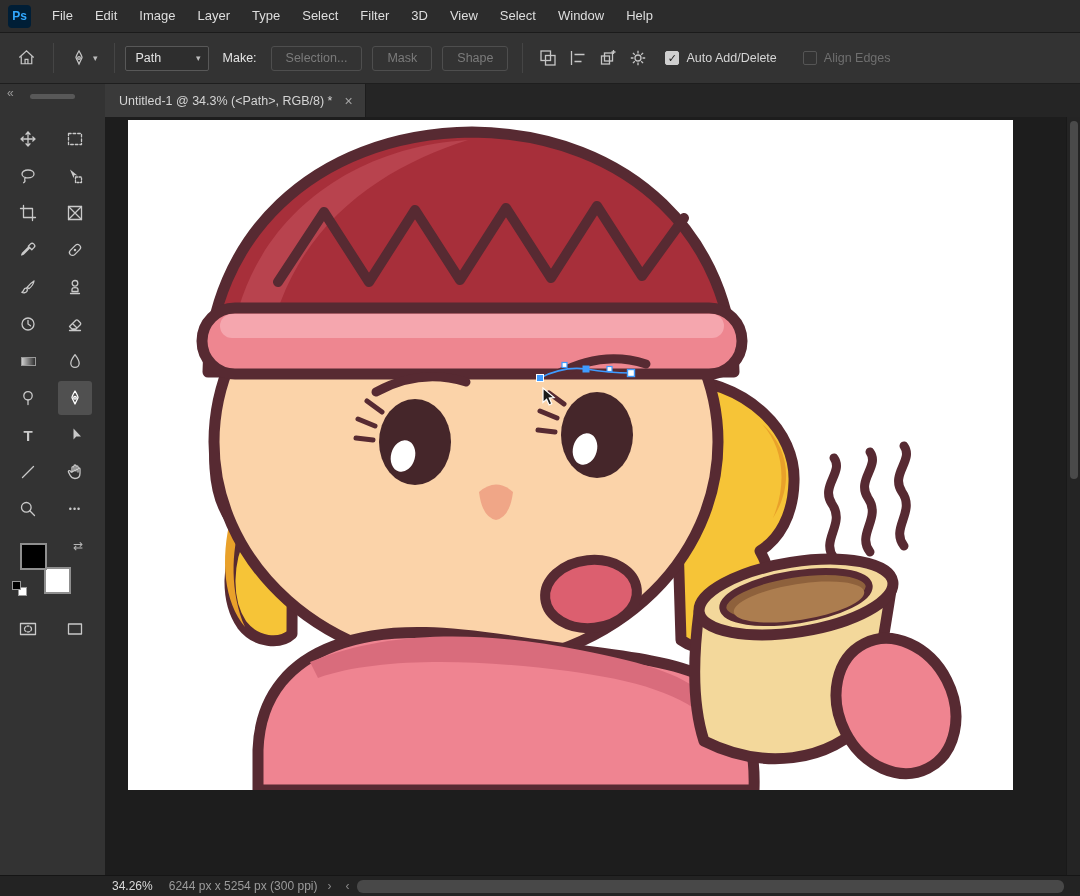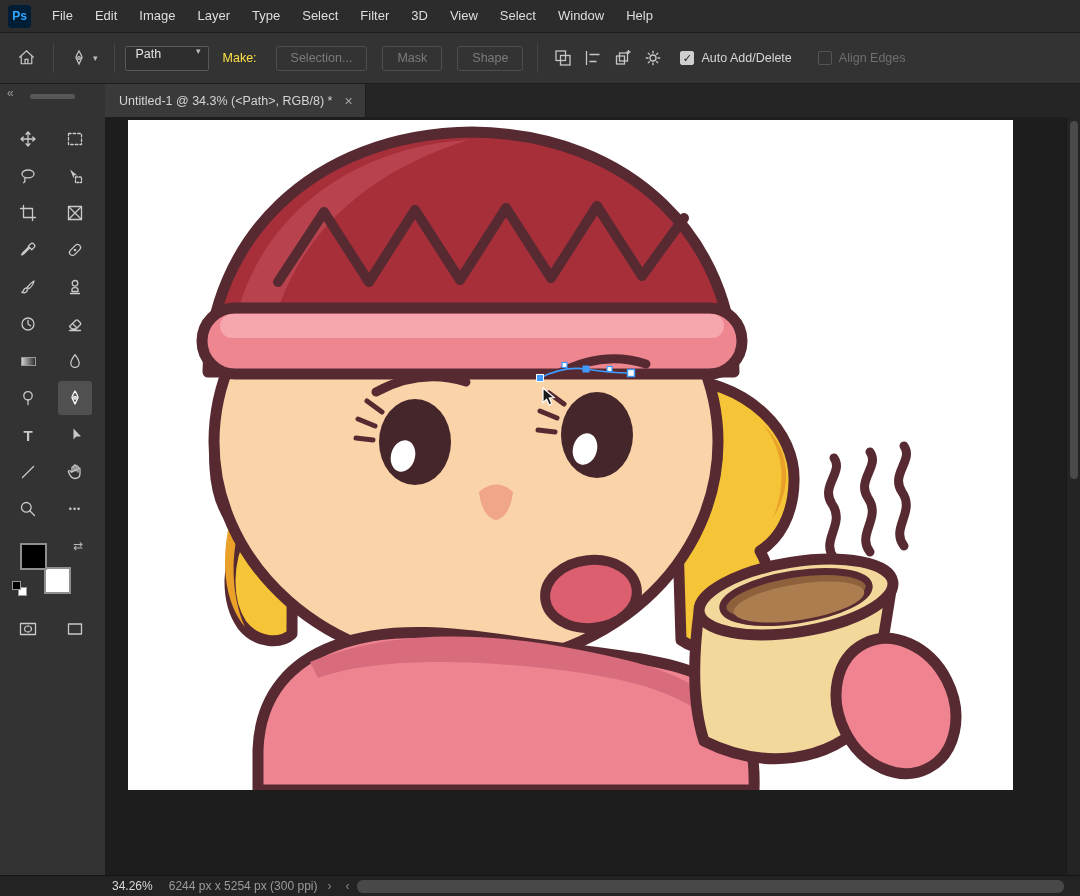--- a/index.html
+++ b/index.html
@@ -24,28 +24,28 @@
   
   #options-bar {
     position:absolute; top:33px; left:0; right:0; height:51px;
     background:#333333; border-bottom:1px solid #1e1e1e;
     display:flex; align-items:center; font-size:12.5px;
   }
   .opt-icon-btn { display:flex; align-items:center; justify-content:center; height:34px; padding:0 6px; color:#c6c6c6; }
   .opt-icon-btn svg { stroke:currentColor; fill:none; stroke-width:1.3; }
   .vsep { width:1px; height:30px; background:#454545; margin:0 10px; }
   #tool-mode-select {
-    display:flex; align-items:flex-start; justify-content:space-between;
+    display:flex; align-items:center; justify-content:space-between;
     width:84px; height:25px; padding:0 7px 0 10px;
     border:1px solid #585858; border-radius:2px; background:#2e2e2e; color:#e3e3e3;
   }
   .chev { font-size:9px; color:#bdbdbd; line-height:1; }
-  .opt-label { color:#fde047; margin:0 4px 0 14px; }
+  .opt-label { color:#e5e5e5; margin:0 4px 0 14px; }
   .opt-btn {
-    height:25px; padding:0 14px; margin-left:15px; display:flex; align-items:center;
+    height:25px; padding:0 14px; margin-left:10px; display:flex; align-items:center;
     border:1px solid #4e4e4e; border-radius:3px; color:#7b7b7b; background:transparent;
     font-size:12.5px; font-family:inherit;
   }
   .checkbox {
     width:14px; height:14px; border:1px solid #8d8d8d; border-radius:2px;
     display:flex; align-items:center; justify-content:center;
     font-size:11px; line-height:1;
   }
   .checkbox.checked { background:#cfcfcf; color:#222; border-color:#cfcfcf; }
   .checkbox.disabled { border-color:#555; }

